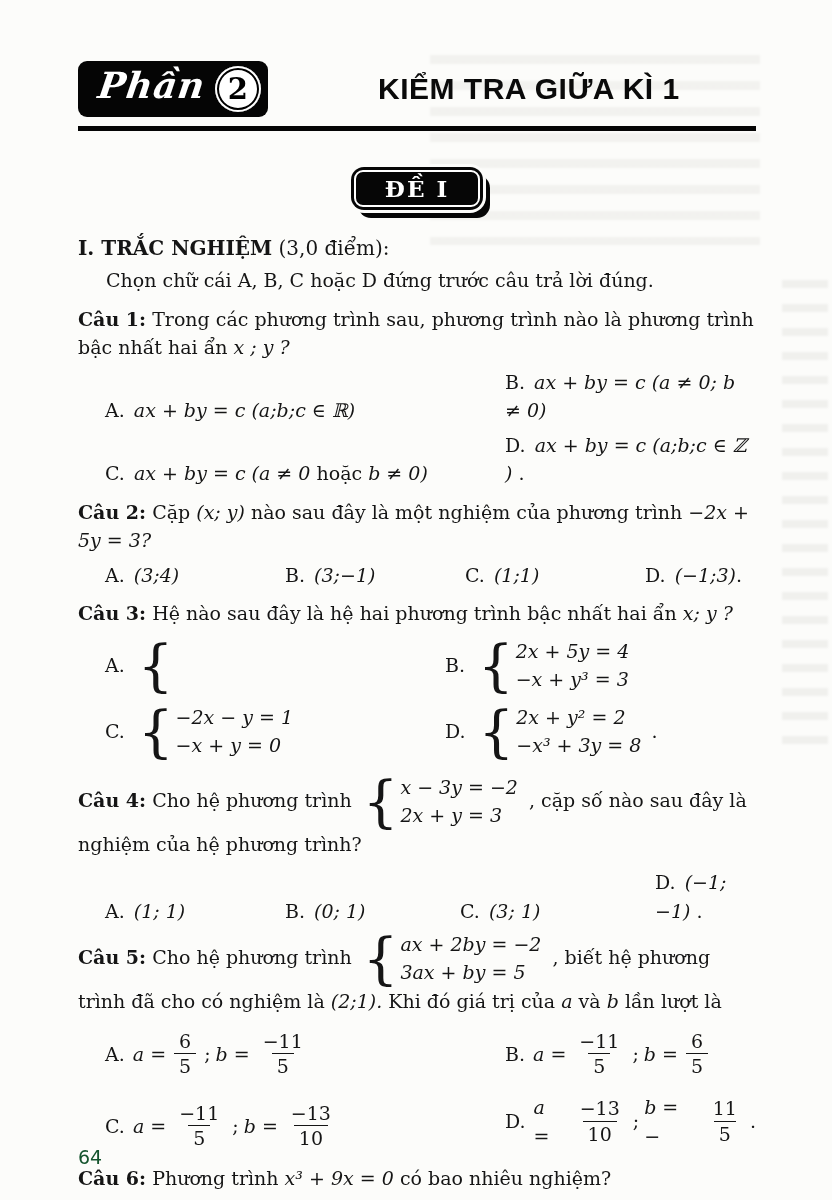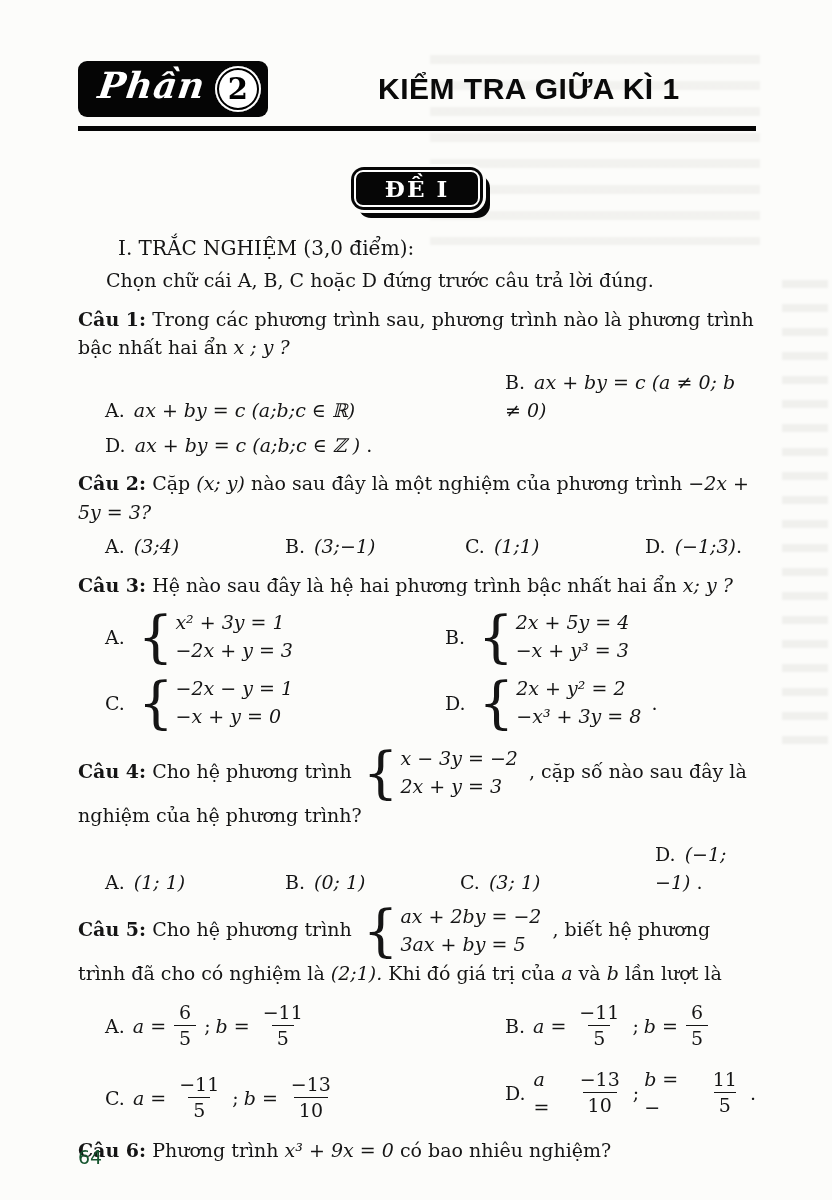--- a/index.html
+++ b/index.html
@@ -65,21 +65,21 @@
     padding: 8px 34px; border-radius: 13px;
     box-shadow: 0 0 0 3px #fcfcfa, 7px 8px 0 0 #060606;
   }
   .badge::after {
     content: ""; position: absolute; inset: 3px;
     border: 2px solid #fff; border-radius: 9px; pointer-events: none;
   }
 
   
   .sec { margin: 26px 0 0; font-size: 20px; font-weight: normal; }
-  .sec .b { font-weight: normal; margin-left: 40px; }
+  .sec .b { font-weight: bold; }
   .instr { margin: 6px 0 0; padding-left: 28px; line-height: 1.5; }
 
   .q { margin: 10px 0 0; line-height: 1.5; }
   .ql { font-weight: bold; }
   .m { font-style: italic; font-family: "DejaVu Serif", serif; }
 
   .cols { display: flex; margin-top: 6px; padding-left: 27px; align-items: flex-end; }
   .cols .opt { line-height: 1.5; flex: 0 0 auto; }
   .cols .opt:last-child { flex: 1 1 auto; }
   .ok { margin-right: 3px; }
@@ -150,20 +150,27 @@
       </div>
       <div class="opt">
         <span class="ok">B.</span>
         <span class="m">ax + by = c (a ≠ 0; b ≠ 0)</span>
         <span></span>
         <span class="m"></span>
         <span></span>
       </div>
     </div>
     <div class="cols">
+      <div class="opt" style="width:400px">
+        <span class="ok">C.</span>
+        <span class="m">ax + by = c (a ≠ 0</span>
+        <span>hoặc</span>
+        <span class="m">b ≠ 0)</span>
+        <span></span>
+      </div>
       <div class="opt">
         <span class="ok">D.</span>
         <span class="m">ax + by = c</span>
         <span></span>
         <span class="m">(a;b;c ∈ ℤ )</span>
         <span>.</span>
       </div>
     </div>
 
     <p class="q">
@@ -195,24 +202,20 @@
     <p class="q">
       <span class="ql">Câu 3:</span>
       <span>Hệ nào sau đây là hệ hai phương trình bậc nhất hai ẩn</span>
       <span class="m">x; y ?</span>
     </p>
     <div class="cols sysrow">
       <div class="opt sysopt" style="width:340px">
         <span class="ok">A.</span>
         <span class="sys">
           <span class="brace">{</span>
-          <span class="ls">
-            <span class="m">x² + 3y = 1</span>
-            <span class="m">−2x + y = 3</span>
-          </span>
         </span>
       </div>
       <div class="opt sysopt">
         <span class="ok">B.</span>
         <span class="sys">
           <span class="brace">{</span>
           <span class="ls">
             <span class="m">2x + 5y = 4</span>
             <span class="m">−x + y³ = 3</span>
           </span>

